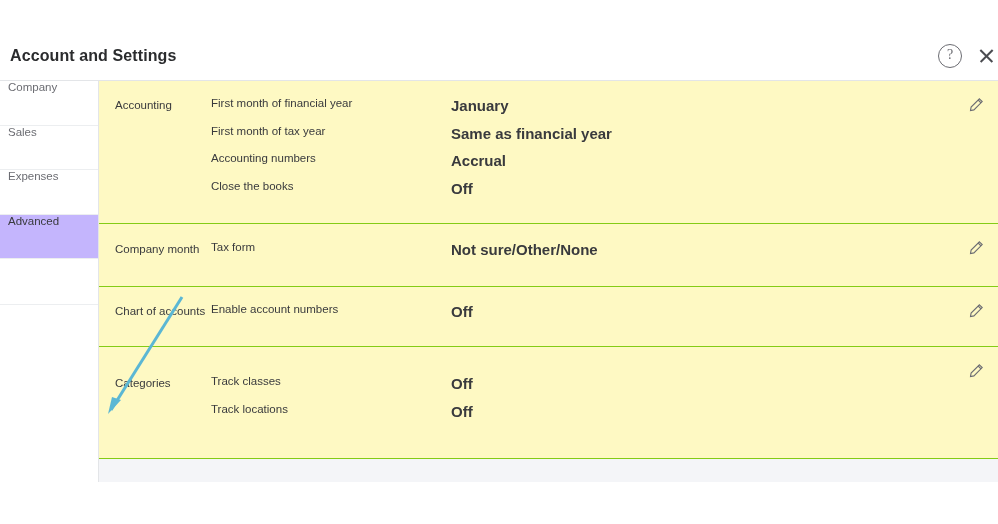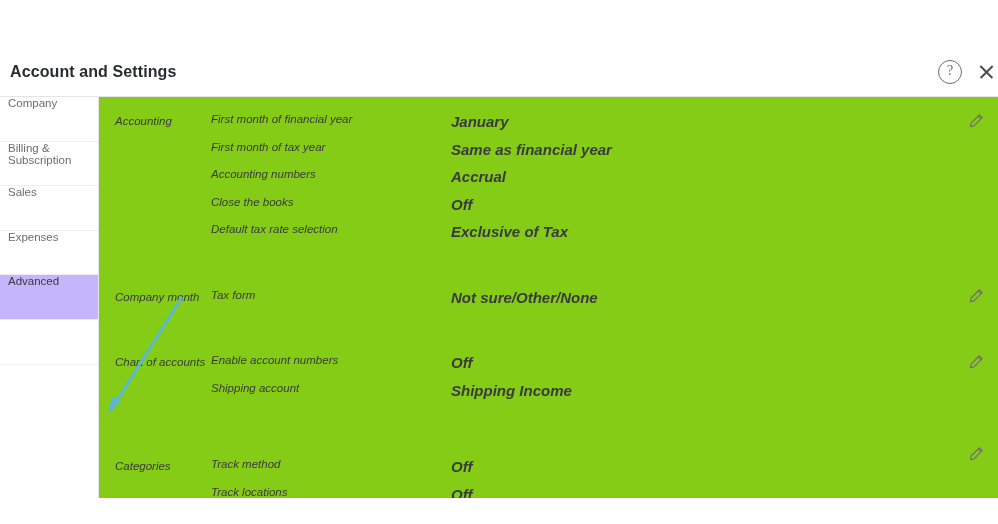--- a/index.html
+++ b/index.html
@@ -12,21 +12,21 @@
     height: 524px;
     font-family: "Liberation Sans", sans-serif;
     color: #393a3d;
     overflow: hidden;
     position: relative;
   }
 
   .app-window {
     position: absolute;
     left: 0;
-    top: 48px;
+    top: 32px;
     width: 998px;
     height: 450px;
     background: #ffffff;
     overflow: hidden;
   }
 
   
   .header {
     position: relative;
     height: 48px;
@@ -120,25 +120,24 @@
 
   
   .content {
     flex: 1;
     background: #f4f5f8;
     position: relative;
     overflow: hidden;
   }
   .section {
     display: flex;
-    border-bottom: 5px solid #84cc16;
+    border-bottom: 1px solid #84cc16;
     padding: 16px 0 16px 0;
     position: relative;
-    background: #84cc16;
-    font-style: italic;
+    background: #fef9c3;
   }
   .section-title {
     width: 112px;
     flex: 0 0 112px;
     font-size: 11.5px;
     color: #393a3d;
     padding-left: 16px;
     box-sizing: border-box;
     padding-top: 2px;
   }
@@ -207,23 +206,20 @@
     </div>
   </div>
 
   <div class="body-area">
 
     <div class="sidebar">
       <div class="sidebar-item">
         <span>Company</span>
       </div>
       <div class="sidebar-item">
-        <span>Billing &amp; Subscription</span>
-      </div>
-      <div class="sidebar-item">
         <span>Sales</span>
       </div>
       <div class="sidebar-item">
         <span>Expenses</span>
       </div>
       <div class="sidebar-item active">
         <span>Advanced</span>
       </div>
       <div class="sidebar-spacer"></div>
     </div>
@@ -241,24 +237,20 @@
             <div class="row-label">First month of tax year</div>
             <div class="row-value">Same as financial year</div>
           </div>
           <div class="row">
             <div class="row-label">Accounting numbers</div>
             <div class="row-value">Accrual</div>
           </div>
           <div class="row">
             <div class="row-label">Close the books</div>
             <div class="row-value">Off</div>
-          </div>
-          <div class="row">
-            <div class="row-label">Default tax rate selection</div>
-            <div class="row-value">Exclusive of Tax</div>
           </div>
         </div>
         <div class="edit-pencil">
           <svg width="16" height="16" viewBox="0 0 16 16">
             <path d="M11.4 1.8l2.8 2.8-8.3 8.3-3.4.6.6-3.4z" fill="none" stroke="#6b6c72" stroke-width="1.1"></path>
             <path d="M10.2 3l2.8 2.8" fill="none" stroke="#6b6c72" stroke-width="1.1"></path>
           </svg>
         </div>
       </div>
 
@@ -278,38 +270,34 @@
         </div>
       </div>
 
       <div class="section chart">
         <div class="section-title">Chart of accounts</div>
         <div class="rows">
           <div class="row">
             <div class="row-label">Enable account numbers</div>
             <div class="row-value">Off</div>
           </div>
-          <div class="row">
-            <div class="row-label">Shipping account</div>
-            <div class="row-value">Shipping Income</div>
-          </div>
         </div>
         <div class="edit-pencil">
           <svg width="16" height="16" viewBox="0 0 16 16">
             <path d="M11.4 1.8l2.8 2.8-8.3 8.3-3.4.6.6-3.4z" fill="none" stroke="#6b6c72" stroke-width="1.1"></path>
             <path d="M10.2 3l2.8 2.8" fill="none" stroke="#6b6c72" stroke-width="1.1"></path>
           </svg>
         </div>
       </div>
 
       <div class="section categories">
         <div class="section-title">Categories</div>
         <div class="rows">
           <div class="row">
-            <div class="row-label">Track method</div>
+            <div class="row-label">Track classes</div>
             <div class="row-value">Off</div>
           </div>
           <div class="row">
             <div class="row-label">Track locations</div>
             <div class="row-value">Off</div>
           </div>
         </div>
         <div class="edit-pencil">
           <svg width="16" height="16" viewBox="0 0 16 16">
             <path d="M11.4 1.8l2.8 2.8-8.3 8.3-3.4.6.6-3.4z" fill="none" stroke="#6b6c72" stroke-width="1.1"></path>

